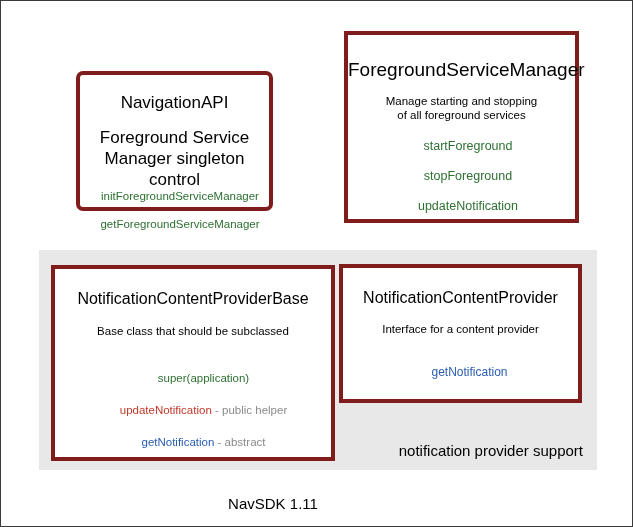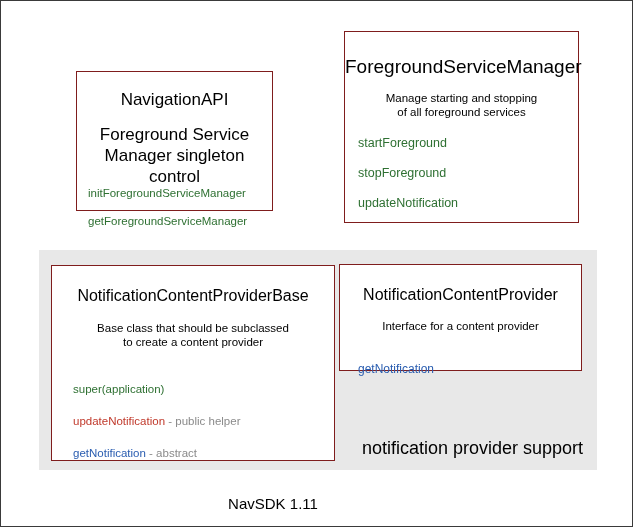--- a/index.html
+++ b/index.html
@@ -17,51 +17,51 @@
     background: #ffffff;
     border: 1px solid #3a3a3a;
     box-sizing: border-box;
     overflow: hidden;
   }
 
   
   .class-box {
     position: absolute;
     background: #ffffff;
-    border: 1px solid #7f1d1d;
+    border: 4px solid #7f1d1d;
     box-sizing: border-box;
   }
   .box-title {
     text-align: center;
     color: #000000;
     font-weight: 400;
     line-height: 1.1;
     white-space: nowrap;
   }
   .box-desc {
     text-align: center;
     color: #000000;
     line-height: 1.25;
   }
   .methods {
     margin-top: 0;
   }
   .method {
-    text-align: left;
+    text-align: center;
     line-height: 1.2;
     white-space: nowrap;
   }
   .m-green { color: #2E7032; }
   .m-red   { color: #C0392B; }
   .m-blue  { color: #2A5DB0; }
   .m-note  { color: #8A8A8A; }
 
   
   #box-navigation-api {
-    left: 75px; top: 70px; width: 197px; height: 140px;
+    left: 75px; top: 70px; width: 197px; height: 140px; border-radius: 7px;
   }
   #box-navigation-api .box-title {
     font-size: 17px;
     margin-top: 19px;
   }
   #box-navigation-api .box-desc {
     font-size: 17px;
     margin-top: 14px;
   }
   #box-navigation-api .methods {
@@ -97,21 +97,21 @@
   #panel-notification-provider-support {
     position: absolute;
     left: 38px; top: 249px; width: 558px; height: 220px;
     background: #E8E8E8;
     box-sizing: border-box;
   }
   #panel-label {
     position: absolute;
     right: 14px;
     bottom: 11px;
-    font-size: 18px;
+    font-size: 15px;
     color: #000000;
     white-space: nowrap;
   }
 
   
   #box-notification-content-provider-base {
     left: 50px; top: 264px; width: 284px; height: 196px;
   }
   #box-notification-content-provider-base .box-title {
     font-size: 16px;
@@ -125,21 +125,21 @@
     margin-top: 34px;
     padding-left: 21px;
   }
   #box-notification-content-provider-base .method {
     font-size: 11.5px;
     margin-bottom: 18px;
   }
 
   
   #box-notification-content-provider {
-    left: 338px; top: 263px; width: 243px; height: 107px;
+    left: 338px; top: 263px; width: 243px; height: 139px;
   }
   #box-notification-content-provider .box-title {
     font-size: 16px;
     margin-top: 21px;
   }
   #box-notification-content-provider .box-desc {
     font-size: 11.5px;
     margin-top: 15px;
   }
   #box-notification-content-provider .methods {
@@ -203,21 +203,20 @@
   </div>
 
   <div id="panel-notification-provider-support">
     <div id="panel-label">notification provider support</div>
   </div>
 
   <div class="class-box" id="box-notification-content-provider-base">
     <div class="box-title">NotificationContentProviderBase</div>
     <div class="box-desc">
       <div>Base class that should be subclassed</div>
-      <div>to create a content provider</div>
     </div>
     <div class="methods">
       <div class="method">
         <span class="m-green">super(application)</span><span class="m-note"></span>
       </div>
       <div class="method">
         <span class="m-red">updateNotification</span><span class="m-note"> - public helper</span>
       </div>
       <div class="method">
         <span class="m-blue">getNotification</span><span class="m-note"> - abstract</span>

